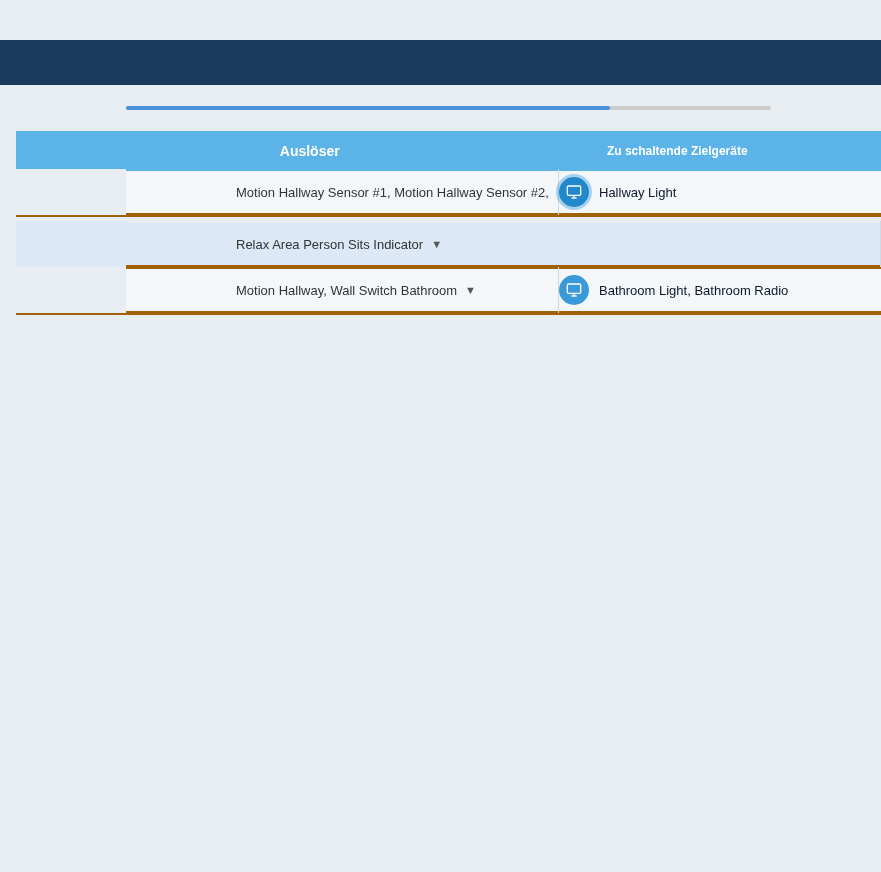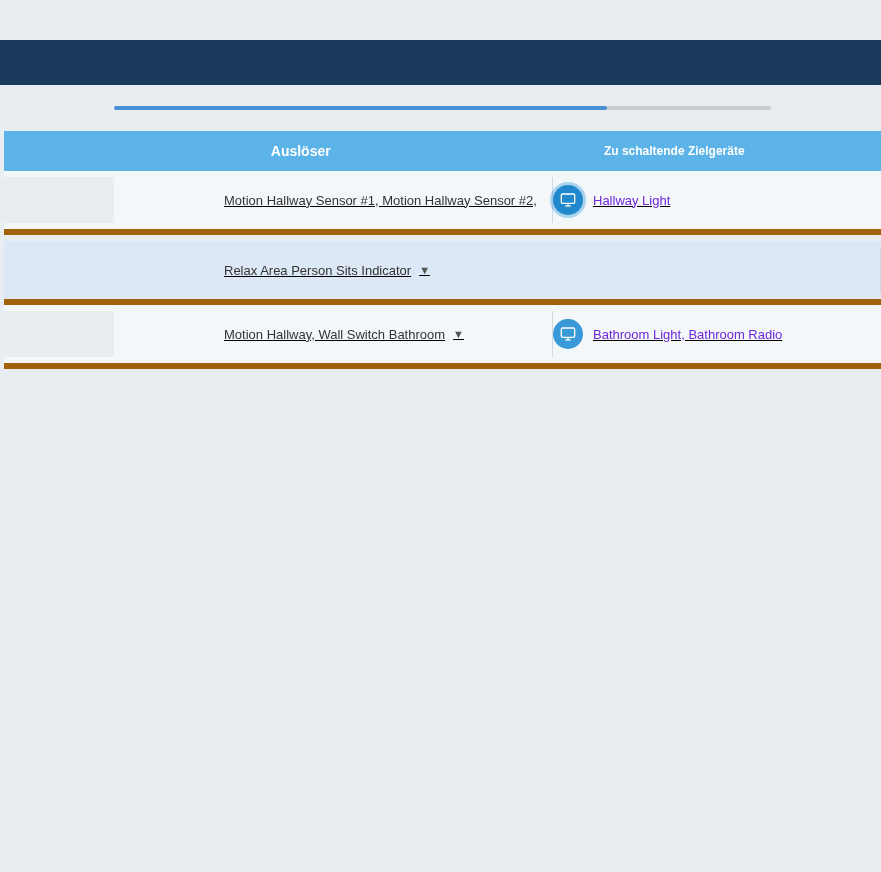--- a/index.html
+++ b/index.html
@@ -20,21 +20,21 @@
     }
 
     .header-bar {
       width: 100%;
       height: 45px;
       background-color: #1a3a5c;
     }
 
     .content-area {
       width: 100%;
-      padding: 20px 0 0 4px;
+      padding: 20px 0 0 16px;
     }
 
     .progress-bar-area {
       padding: 0 110px;
       margin-bottom: 20px;
       height: 6px;
       display: flex;
       align-items: center;
     }
 
@@ -78,24 +78,23 @@
       text-align: center;
       color: white;
       font-weight: bold;
       font-size: 12px;
       padding-right: 20px;
     }
 
     .table-row {
       display: flex;
       align-items: center;
-      height: 64px;
-      border-bottom: 6px solid #a16207;
+      height: 46px;
+      border-bottom: 4px solid #a16207;
       background-color: #f4f7fa;
-      text-decoration: underline;
     }
 
     .table-row.highlighted {
       background-color: #dce8f5;
       margin-top: 6px;
     }
 
     .row-left {
       flex: 1;
       display: flex;
@@ -138,21 +137,21 @@
       fill: white;
     }
 
     .device-icon.hovered {
       background-color: #2288cc;
       box-shadow: 0 0 0 3px rgba(58, 154, 217, 0.4);
     }
 
     .target-text {
       font-size: 13px;
-      color: #6d28d9;
+      color: #0f172a;
     }
 
     .left-border-col {
       width: 110px;
       height: 46px;
       background-color: #e8edf2;
       flex-shrink: 0;
     }
 
     .separator-line {

